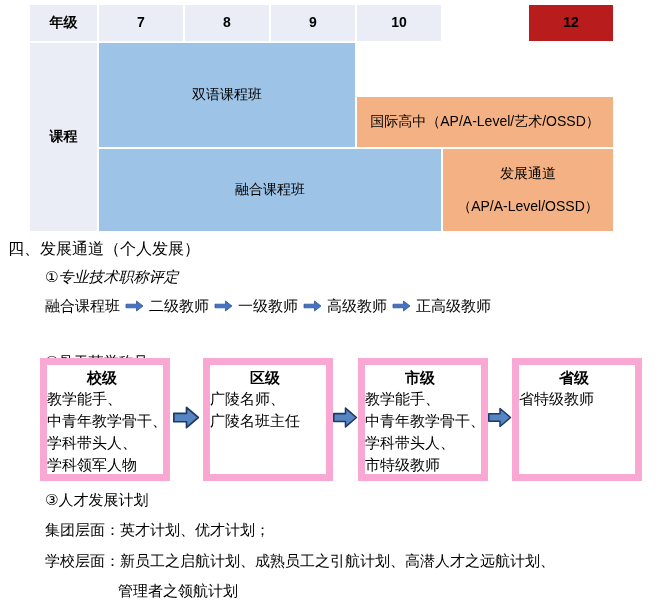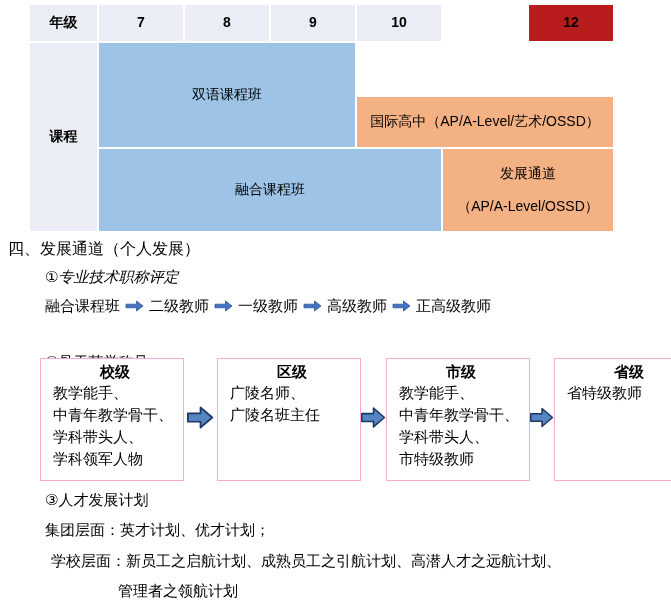--- a/index.html
+++ b/index.html
@@ -50,36 +50,36 @@
   
   .line { position: absolute; font-size: 15px; line-height: 20px; white-space: nowrap; }
   .heading { left: 8px; top: 239px; font-weight: normal; font-size: 16px; }
   .item1 { left: 45px; top: 267px; font-style: italic; }
   .career { left: 45px; top: 296px; display: flex; align-items: center; }
   .career .step { font-size: 15px; }
   .career .sm-arrow { margin: 0 5px; display: inline-block; }
   .item2 { left: 45px; top: 329px; margin-top: 23px; }
   .item3 { left: 45px; top: 490px; }
   .group-line { left: 45px; top: 520px; }
-  .school-line { left: 51px; top: 551px; }
+  .school-line { left: 45px; top: 551px; }
   .school-line2 { left: 118px; top: 581px; }
 
   
   .honor-row {
     position: absolute;
     left: 40px; top: 358px;
     display: flex;
     align-items: flex-start;
   }
   .honor-box {
-    width: 144px;
+    width: 130px;
     height: 123px;
-    border: 1px solid #f9a8d4;
+    border: 7px solid #f9a8d4;
     background: #fff;
-    padding: 3px 6px 0 12px;
+    padding: 3px 6px 0 0;
   }
   .honor-box .box-title {
     text-align: center;
     font-weight: bold;
     font-size: 15px;
     line-height: 20px;
   }
   .honor-box .box-line {
     font-size: 15px;
     line-height: 22px;

